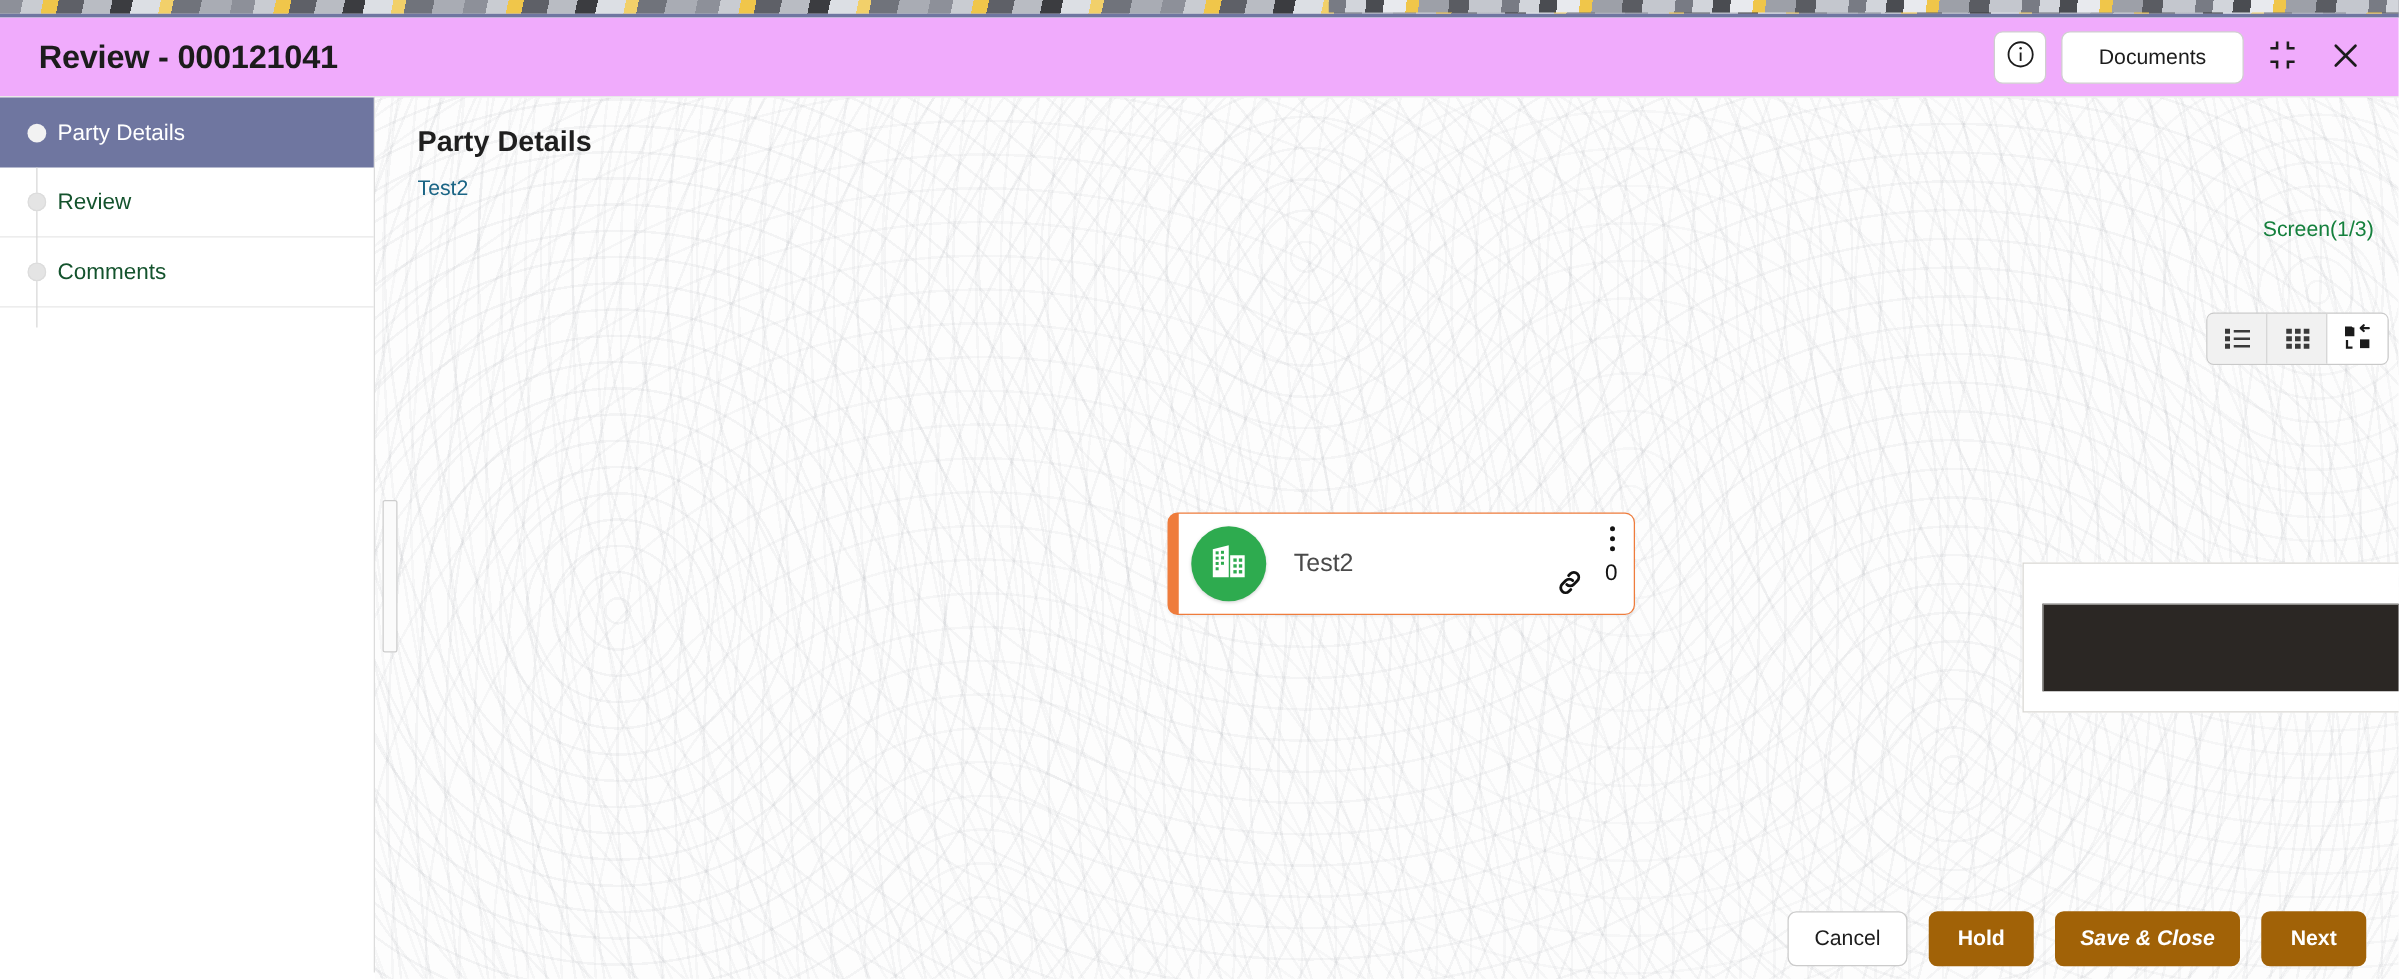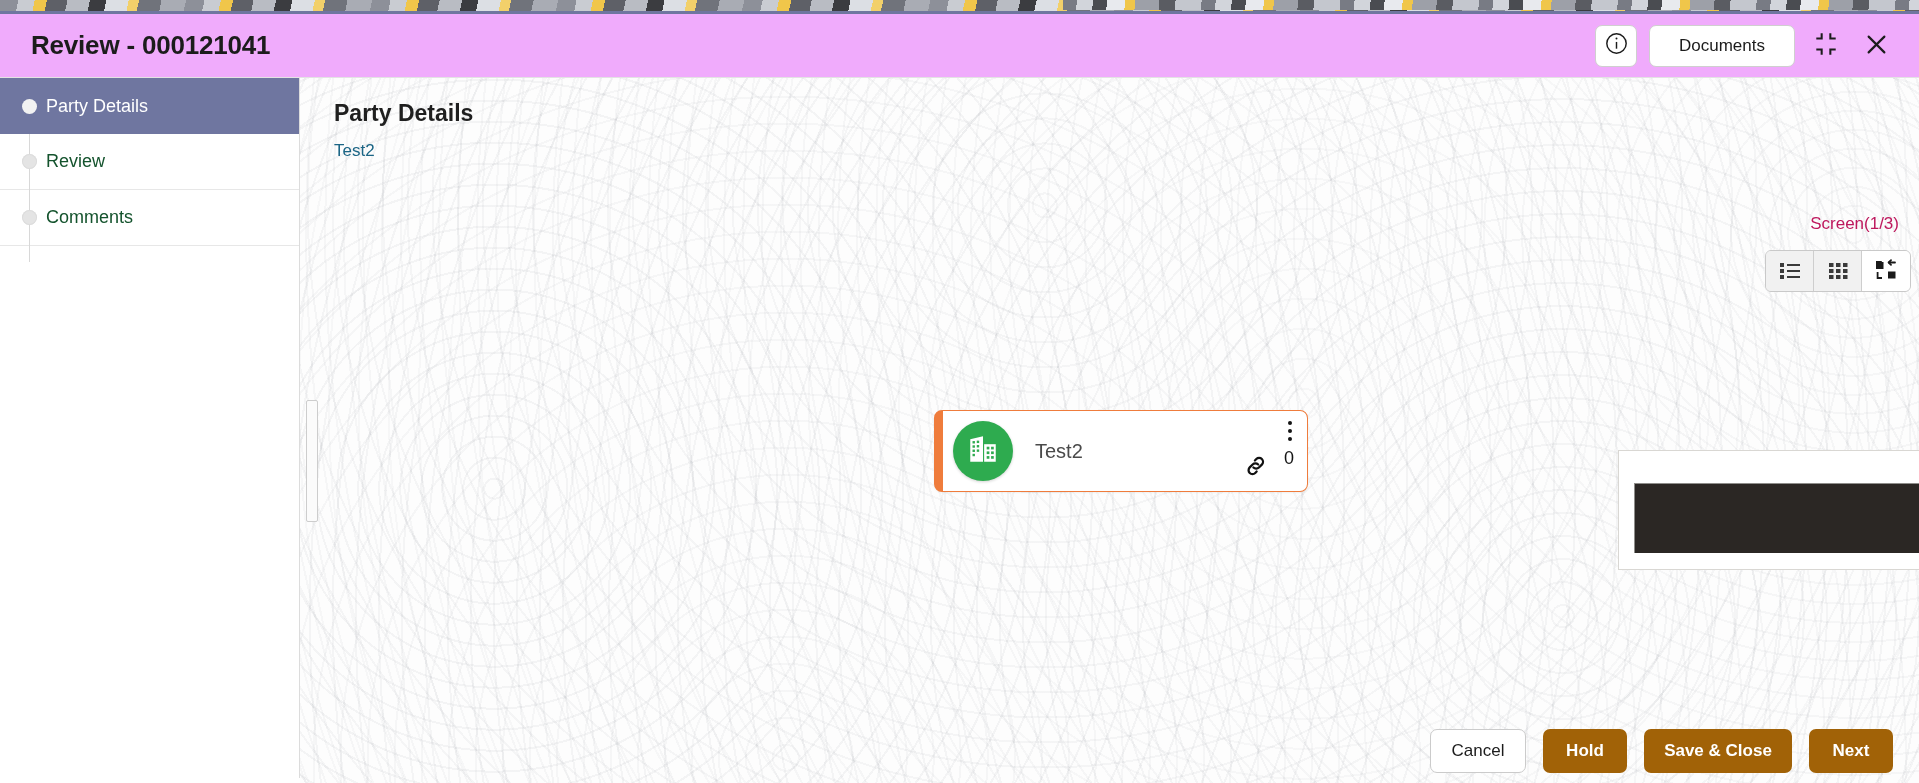--- a/index.html
+++ b/index.html
@@ -196,23 +196,22 @@
     display: inline-block;
     margin-top: 14px;
     font-size: 17px;
     color: #1b6585;
     cursor: pointer;
   }
   .screen-counter {
     position: absolute;
     top: 96px; right: 20px;
     font-size: 17px;
-    color: #be185d;
+    color: #15803d;
     z-index: 3;
-    margin-top: 40px;
   }
 
   
   .view-toggle {
     position: absolute;
     top: 172px; right: 8px;
     display: flex;
     border: 1px solid #c9c9c9;
     border-radius: 6px;
     overflow: hidden;
@@ -349,21 +348,21 @@
     border: 1px solid #cbcbcb;
     color: #1c1c1c;
     font-weight: normal;
     min-width: 96px;
   }
   .btn-dark {
     background: #a16207;
     color: #ffffff;
     min-width: 84px;
   }
-  .btn-dark.wide { min-width: 148px; }
+  .btn-dark.wide { min-width: 148px; font-style: italic; }
 </style>
 </head>
 <body>
 
 <div class="bg-strip"></div>
 <div class="bg-strip-right"></div>
 
 <div class="modal">
 
   <div class="header">

